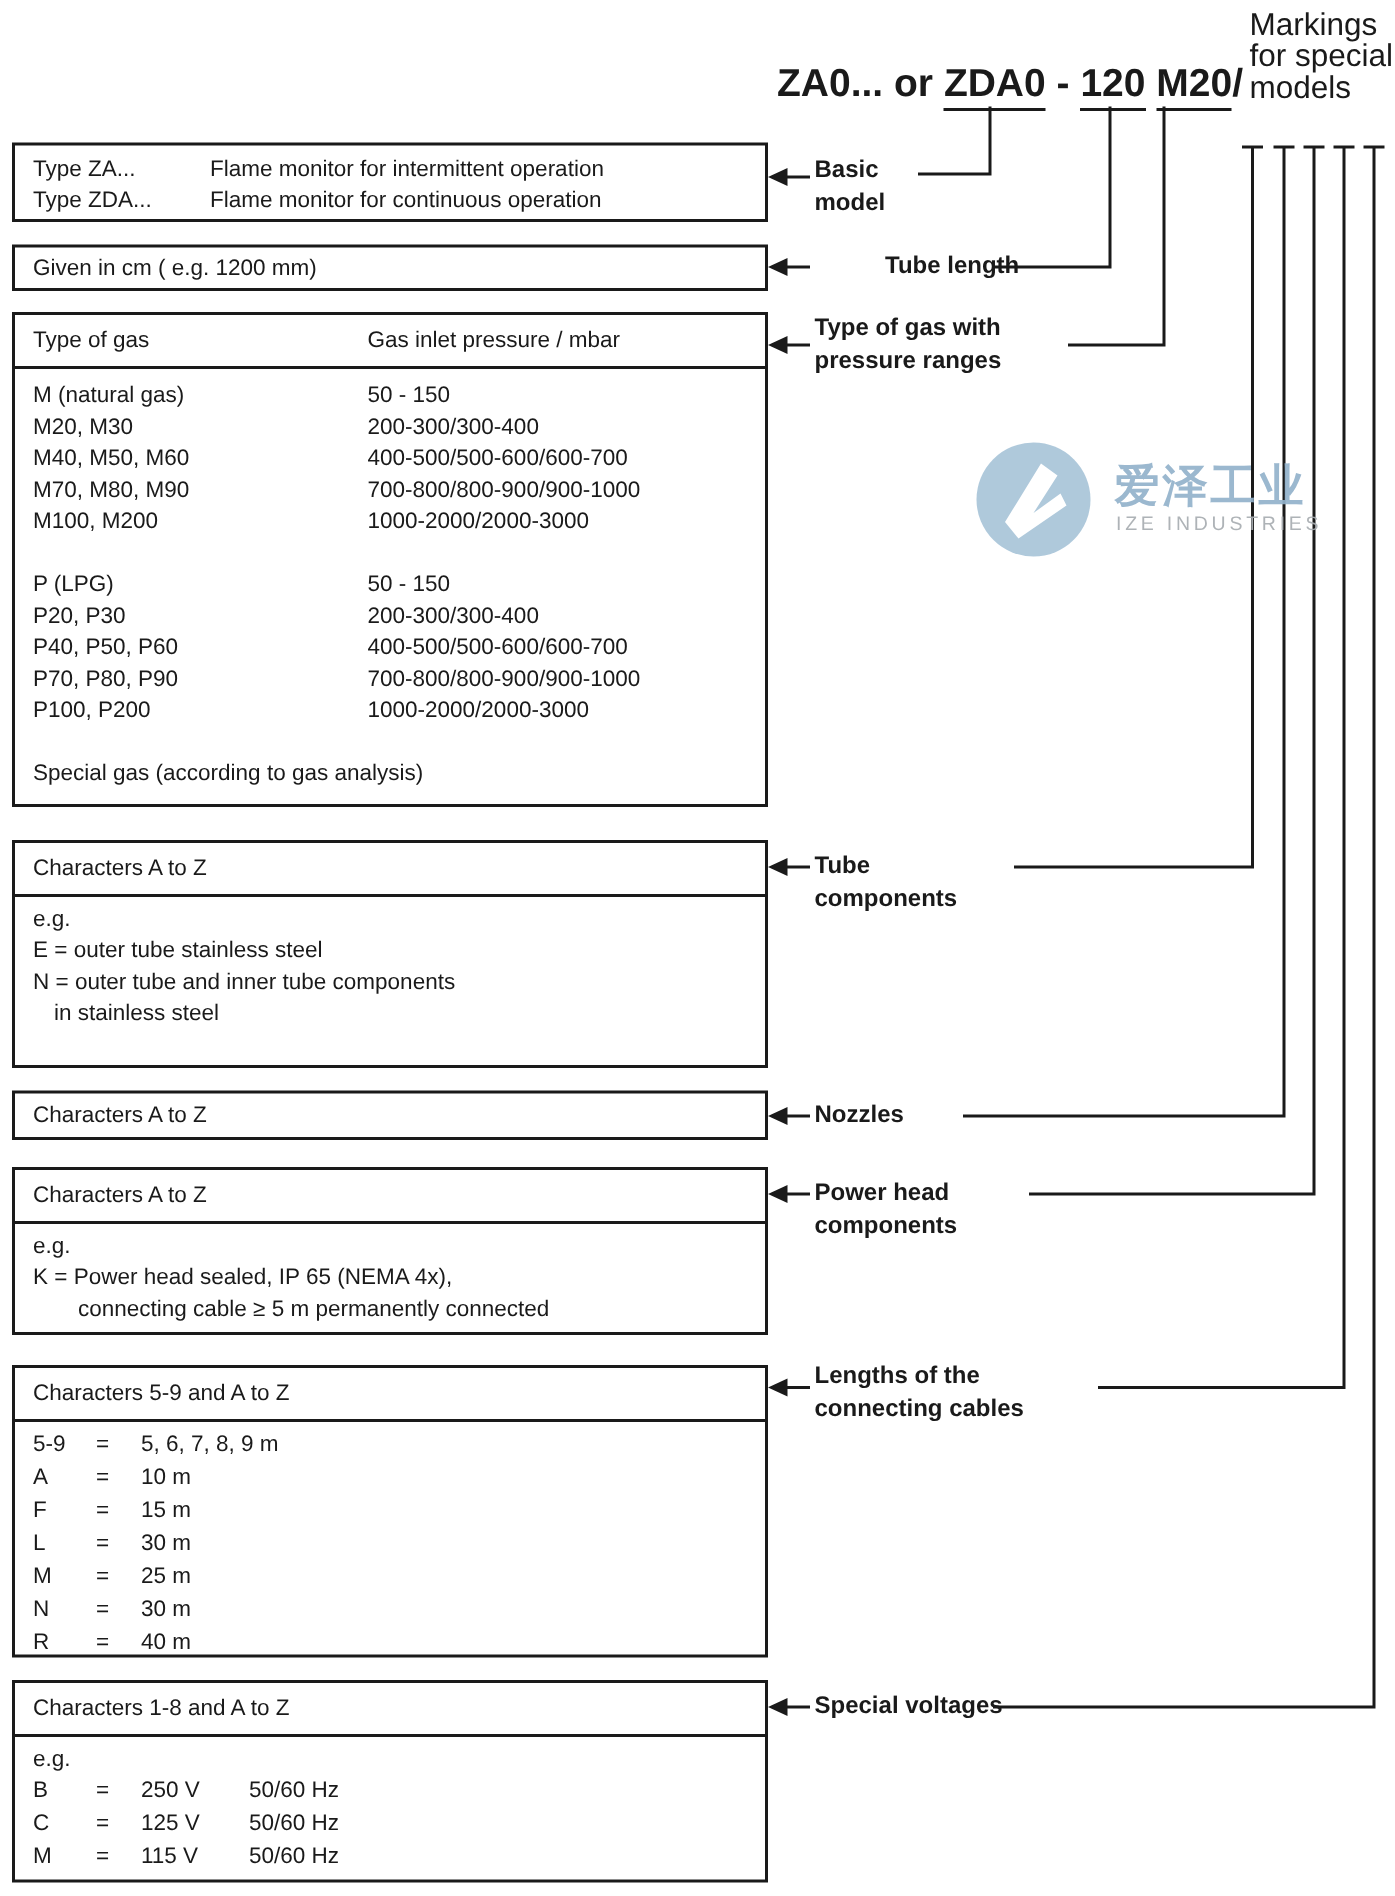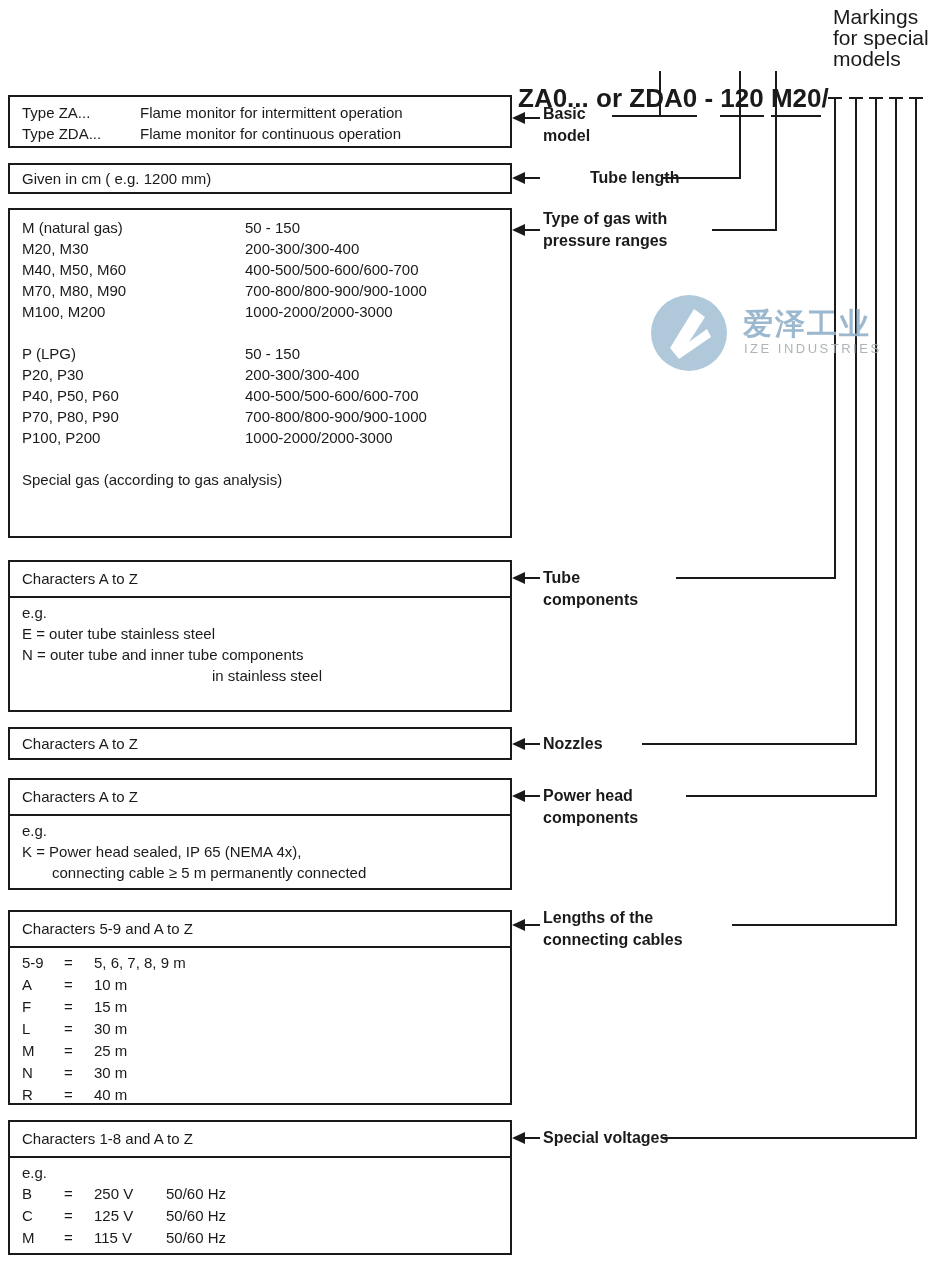--- a/index.html
+++ b/index.html
@@ -13,25 +13,25 @@
   .box-body{padding:4px 12px 6px 12px;}
   .row{display:flex;}
   .c1{flex:0 0 223px;}
   .c1s{flex:0 0 118px;}
   .c2{flex:1;}
   .spacer{height:21px;}
   .krow{display:flex;line-height:22px;}
   .kk{flex:0 0 42px;}
   .keq{flex:0 0 30px;}
   .kv3{flex:0 0 72px;}
-  .indent1{margin-left:14px;text-align:center;}
+  .indent1{margin-left:14px;}
   .indent2{margin-left:30px;}
   
   .code{position:absolute;left:518px;top:40px;font-size:26px;font-weight:bold;white-space:pre;}
-  .code .u{display:inline-block;border-bottom:2px solid #1a1a1a;padding-bottom:1px;margin-top:43px;}
+  .code .u{display:inline-block;border-bottom:2px solid #1a1a1a;padding-bottom:1px;}
   
   .markings{position:absolute;left:833px;top:6px;font-size:21px;line-height:21px;}
   
   .rlabel{position:absolute;font-size:16px;font-weight:bold;line-height:22px;white-space:nowrap;}
   
   #lines{position:absolute;left:0;top:0;z-index:1;pointer-events:none;}
   .box,.code,.markings,.rlabel{z-index:2;}
   
   .watermark{position:absolute;left:648px;top:292px;width:240px;height:84px;z-index:3;opacity:0.92;}
   .wm-cn{position:absolute;left:95px;top:12px;font-size:30px;font-weight:bold;letter-spacing:2px;
@@ -108,20 +108,26 @@
     </div>
   </div>
 
   <div class="box" style="top:163px;height:27px;">
     <div class="box-body" style="padding-top:3px;">
       <div>Given in cm ( e.g. 1200 mm)</div>
     </div>
   </div>
 
   <div class="box" style="top:208px;height:326px;">
+    <div class="box-header">
+      <div class="row">
+        <span class="c1">Type of gas</span>
+        <span class="c2">Gas inlet pressure / mbar</span>
+      </div>
+    </div>
     <div class="box-body" style="padding-top:7px;">
       <div class="row">
           <span class="c1">M (natural gas)</span>
           <span class="c2">50 - 150</span>
         </div>
       <div class="row">
           <span class="c1">M20, M30</span>
           <span class="c2">200-300/300-400</span>
         </div>
       <div class="row">

